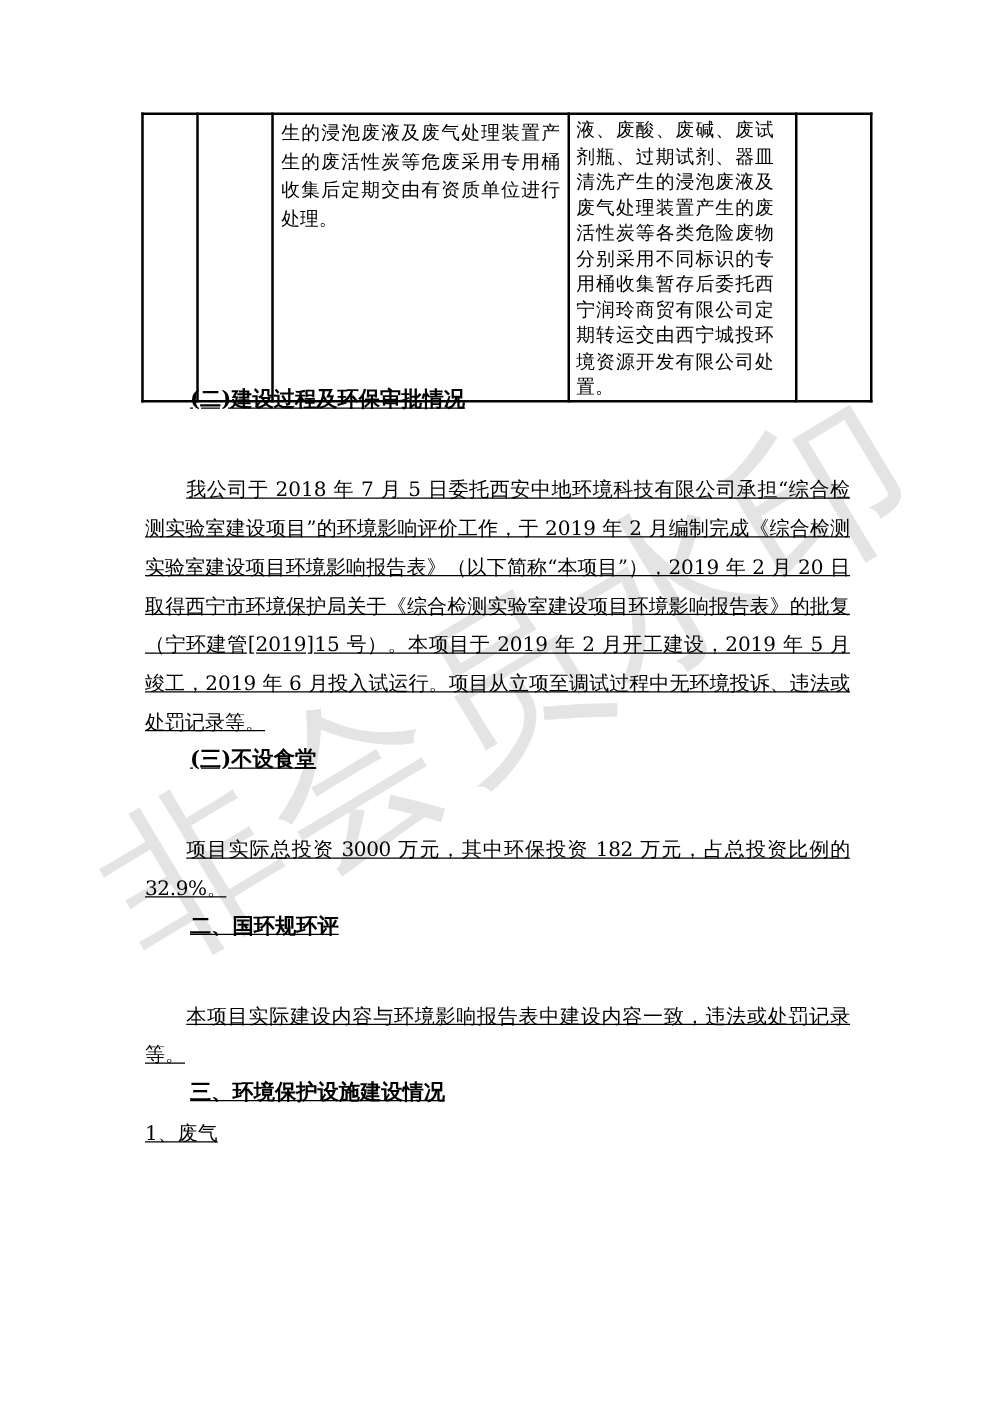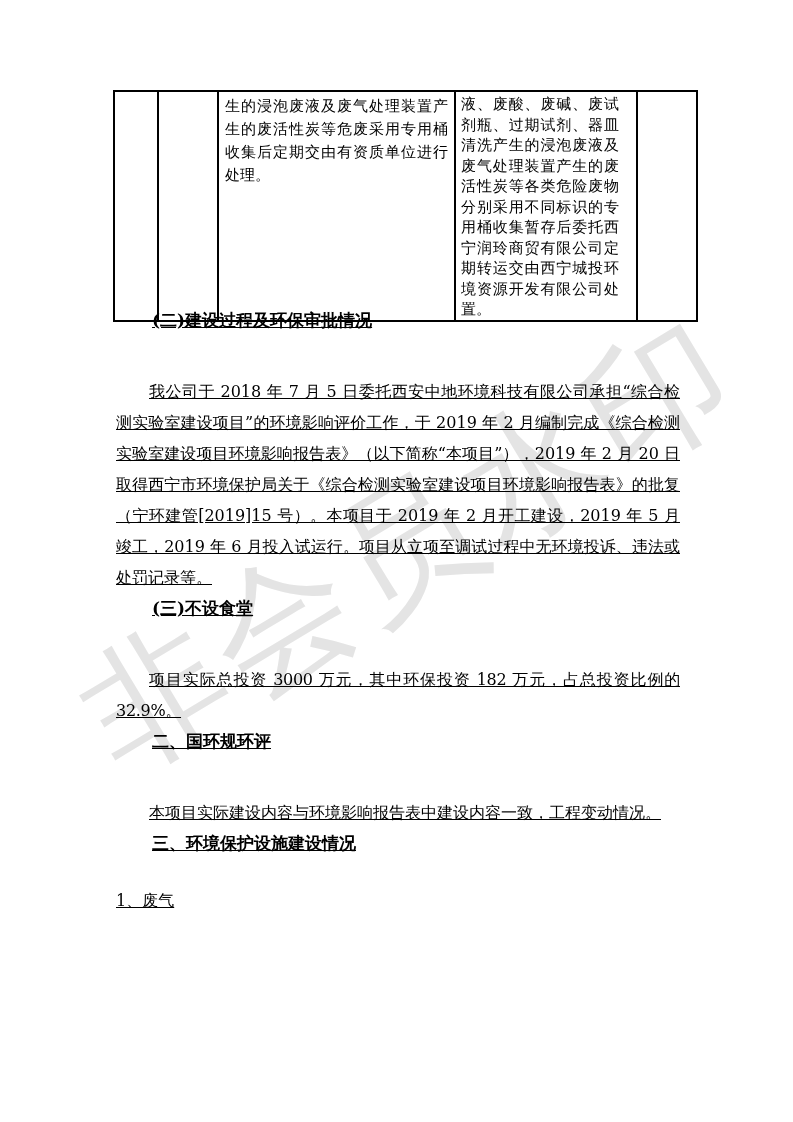--- a/index.html
+++ b/index.html
@@ -59,21 +59,21 @@
     line-height:31px;
     text-align:justify;
     text-justify:inter-character;
     z-index:1;
     text-decoration:underline;
   }
   .content p{margin:0;padding:0;}
   p.hd{font-weight:bold;font-size:17px;text-indent:36px;text-align:left;}
   p.para{text-indent:33px;margin-top:40px;}
   p.tight{letter-spacing:-0.3px;}
-  p.subhd{text-indent:0;margin-top:26px;text-align:left;}
+  p.subhd{text-indent:0;margin-top:1px;text-align:left;}
 </style>
 </head>
 <body>
 
 <div class="page">
 
   <div class="watermark">非会员水印</div>
 
   <table class="waste-table">
     <tbody>
@@ -89,20 +89,20 @@
 
   <div class="content">
     <p class="hd">(二)建设过程及环保审批情况</p>
     <p class="para">我公司于 2018 年 7 月 5 日委托西安中地环境科技有限公司承担“综合检测实验室建设项目”的环境影响评价工作，于 2019 年 2 月编制完成《综合检测实验室建设项目环境影响报告表》（以下简称“本项目”），2019 年 2 月 20 日取得西宁市环境保护局关于《综合检测实验室建设项目环境影响报告表》的批复（宁环建管[2019]15 号）。本项目于 2019 年 2 月开工建设，2019 年 5 月竣工，2019 年 6 月投入试运行。项目从立项至调试过程中无环境投诉、违法或处罚记录等。</p>
 
     <p class="hd">(三)不设食堂</p>
     <p class="para tight">项目实际总投资 3000 万元，其中环保投资 182 万元，占总投资比例的 32.9%。</p>
 
 
     <p class="hd">二、国环规环评</p>
-    <p class="para">本项目实际建设内容与环境影响报告表中建设内容一致，工程变动情况。</p>
+    <p class="para">本项目实际建设内容与环境影响报告表中建设内容一致，违法或处罚记录等。</p>
 
     <p class="hd">三、环境保护设施建设情况</p>
 
     <p class="subhd">1、废气</p>
   </div>
 
 </div>
 
 </body></html>

